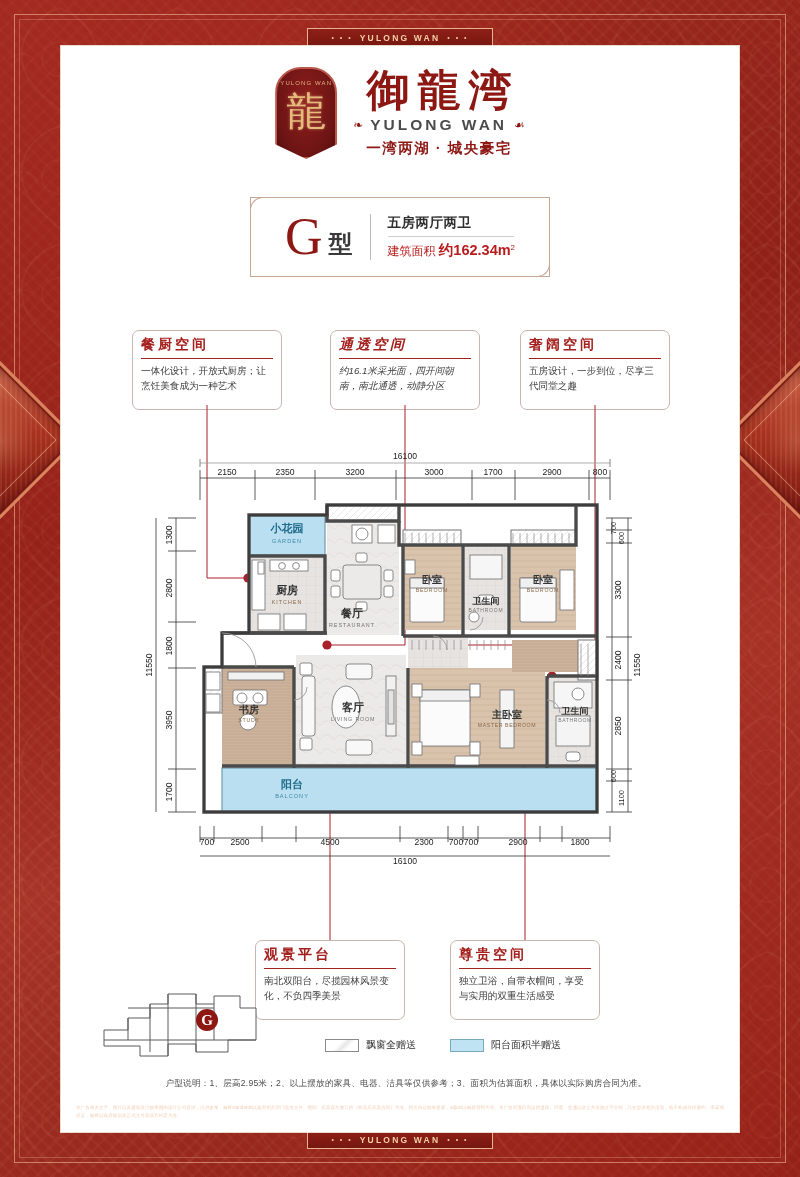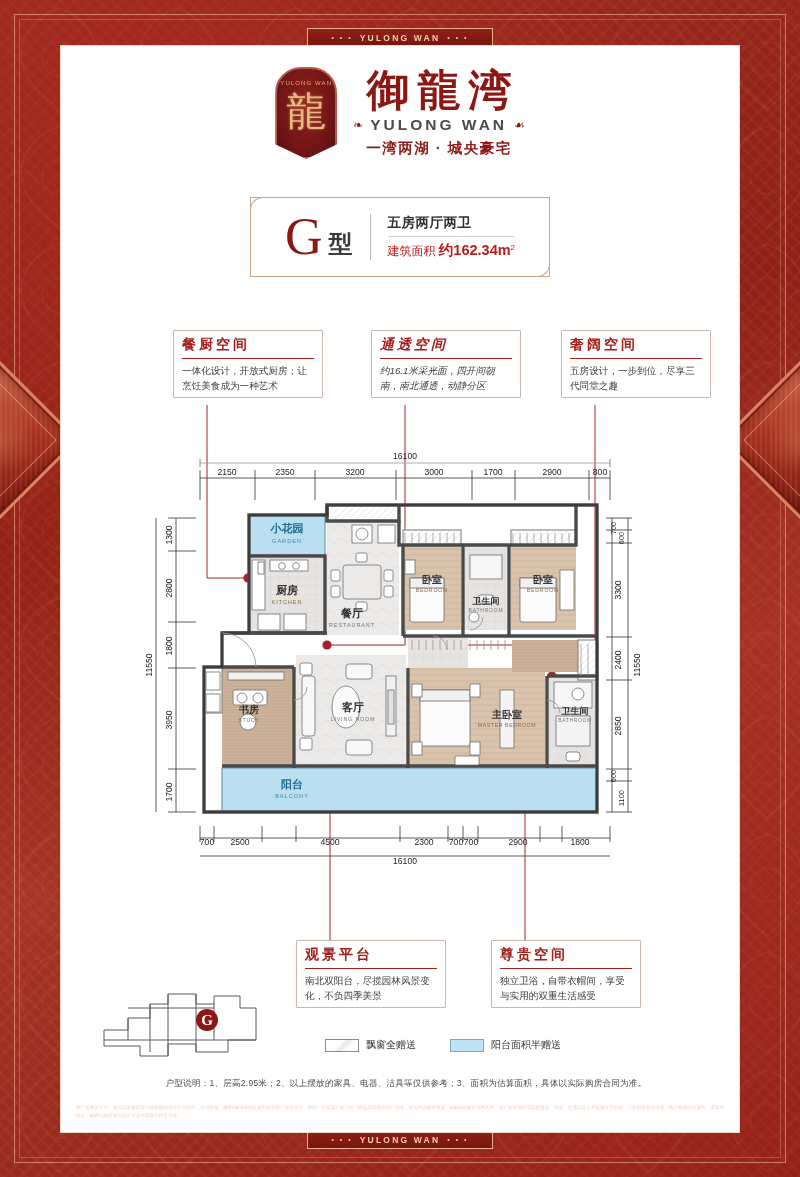--- a/index.html
+++ b/index.html
@@ -116,22 +116,22 @@
   .tb-div { width:1px; height: 46px; background:#b9b9b9; margin: 0 13px; }
   .tb-right { display:flex; flex-direction:column; gap:4px; }
   .tb-r1 { font-size: 13.5px; color:#2f2f2f; font-weight:700; letter-spacing:.5px; }
   .tb-rule { height:1px; background:#cfcfcf; width: 126px; }
   .tb-r2 { font-size: 12px; color:#b91c1c; }
   .tb-r2 b { font-size: 14.5px; }
   .tb-r2 sup { font-size: 8px; }
 
   
   .callout {
-    position:absolute; width: 150px; border:1px solid #c9b7ad; border-radius: 1px;
-    background:#fff; padding: 5px 8px 3px; margin-left: 41px;
+    position:absolute; width: 150px; border:1px solid #c9b7ad; border-radius: 7px;
+    background:#fff; padding: 5px 8px 15px;
   }
   .callout .ttl {
     font-size: 14px; font-weight: 700; color:#a3201d; letter-spacing: 3px;
     padding-bottom: 4px; border-bottom: 1.4px solid #a3201d; text-align:left;
   }
   .callout .body { font-size: 9.6px; color:#3c3c3c; line-height: 1.55; margin-top: 5px; }
   .c1 { left: 132px; top: 330px; }
   .c2 { left: 330px; top: 330px; font-style: italic; }
   .c3 { left: 520px; top: 330px; }
   .c4 { left: 255px; top: 940px; }

